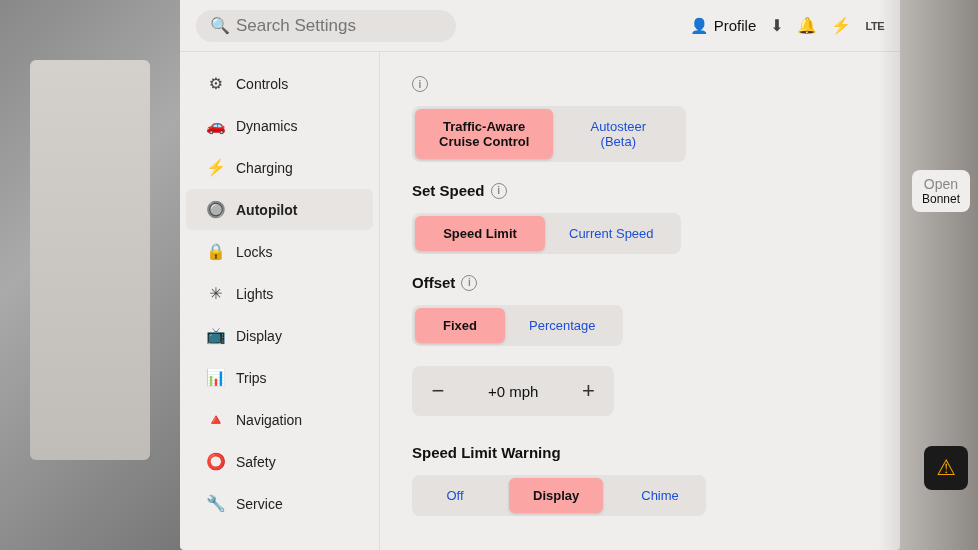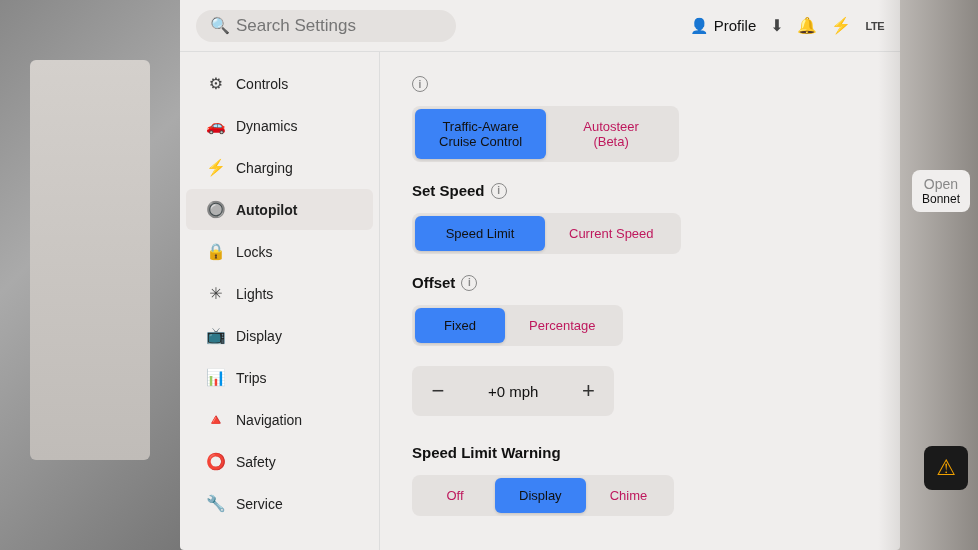--- a/index.html
+++ b/index.html
@@ -140,30 +140,30 @@
       border-radius: 8px;
       padding: 3px;
       margin-bottom: 20px;
       width: fit-content;
     }
     .btn-group-item {
       padding: 10px 24px;
       border-radius: 6px;
       font-size: 13px;
       font-weight: 500;
-      color: #be185d;
+      color: #1d4ed8;
       cursor: pointer;
       white-space: nowrap;
       text-align: center;
       min-width: 130px;
     }
     .btn-group-item.active {
-      background: #3b82f6;
+      background: #fca5a5;
       color: #111;
-      font-weight: 400;
+      font-weight: 700;
       box-shadow: 0 1px 3px rgba(0,0,0,0.15);
     }
     .offset-group {
       display: flex;
       background: #e4e1df;
       border-radius: 8px;
       padding: 3px;
       margin-bottom: 20px;
       width: fit-content;
     }
@@ -196,20 +196,21 @@
       font-size: 15px;
       font-weight: 400;
       color: #111;
     }
     .speed-warning-group {
       display: flex;
       background: #e4e1df;
       border-radius: 8px;
       padding: 3px;
       width: fit-content;
+      gap: 14px;
     }
     .speed-warning-group .btn-group-item {
       min-width: 80px;
     }
     
     .right-panel {
       position: absolute;
       right: 0;
       top: 0;
       width: 100px;

